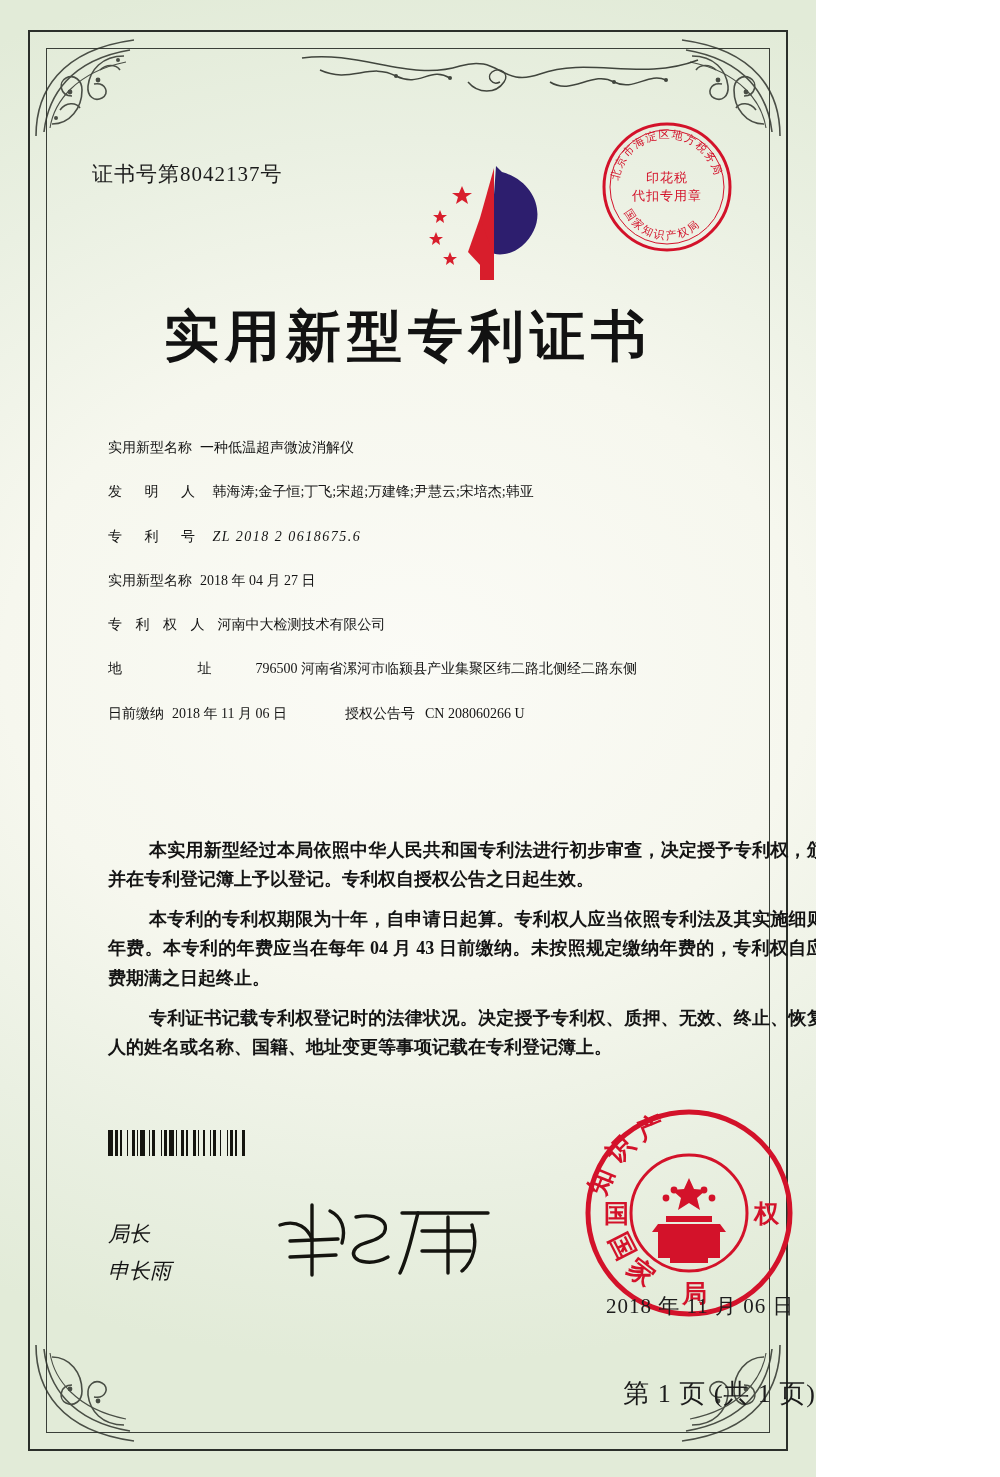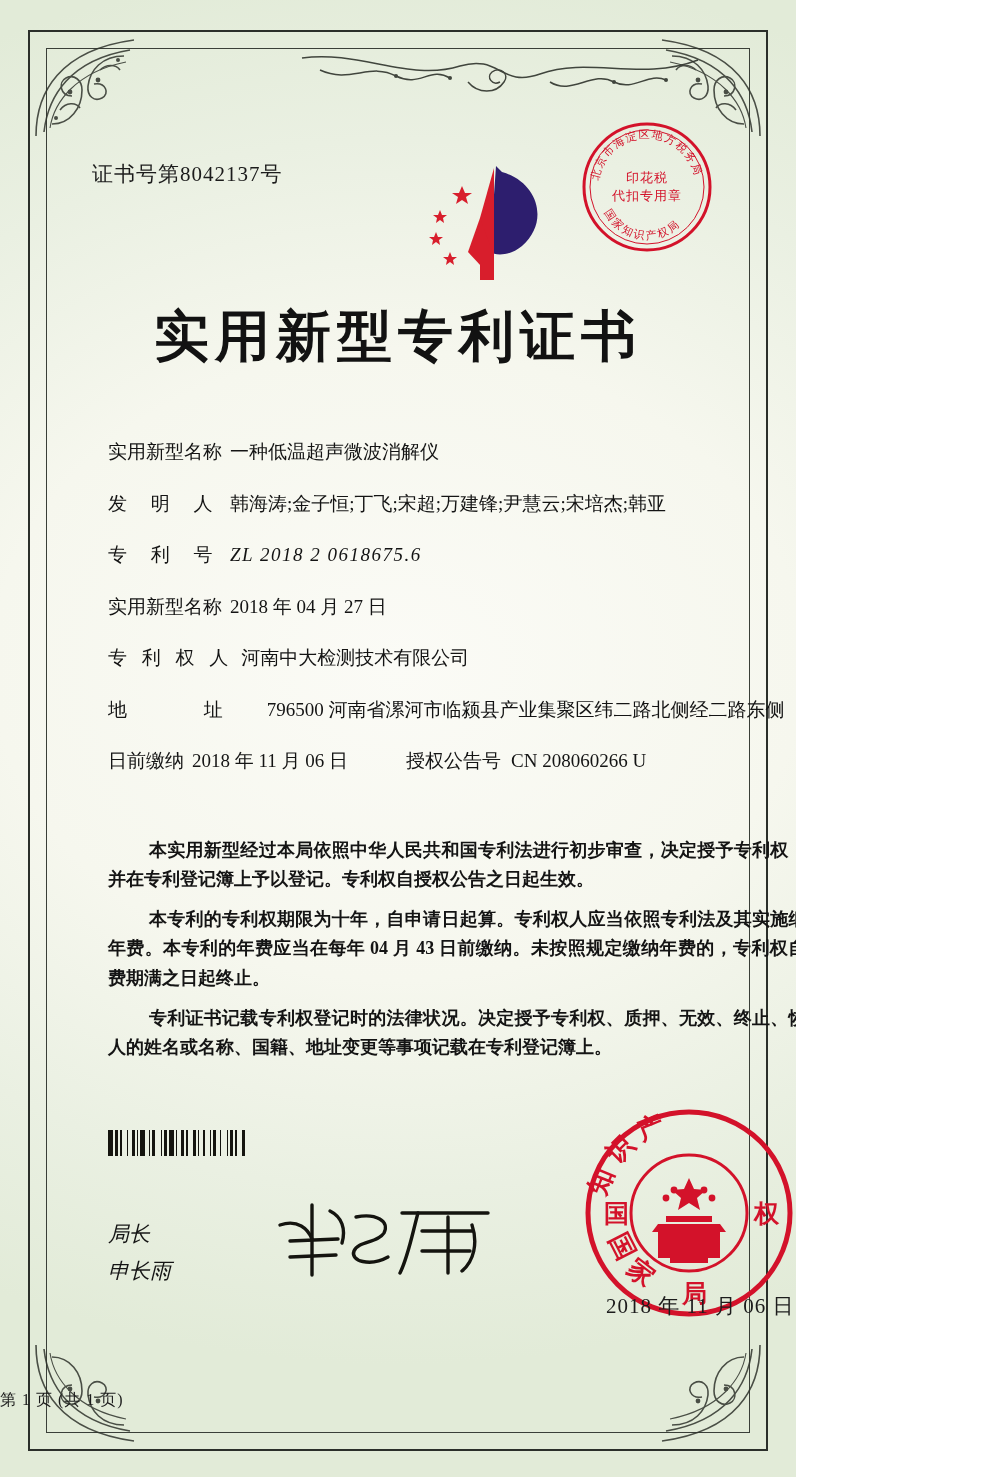--- a/index.html
+++ b/index.html
@@ -10,20 +10,21 @@
   body {
     font-family: "Liberation Serif", "DejaVu Serif", serif;
   }
   .page {
     position: relative;
     width: 796px;
     height: 1477px;
     overflow: hidden;
     background:
       radial-gradient(ellipse 900px 700px at 50% 45%, #fbfbf6 0%, #f6f7ee 45%, #eaf0e2 75%, #e2ebd8 100%);
+    padding-left: 20px;
   }
   
   .frame-outer {
     position: absolute;
     left: 28px; top: 30px; right: 28px; bottom: 26px;
     border: 2px solid #2b2f2a;
   }
   .frame-inner {
     position: absolute;
     left: 46px; top: 48px; right: 46px; bottom: 44px;
@@ -94,21 +95,21 @@
     letter-spacing: 6px;
     color: #121212;
     font-family: "Liberation Serif", "DejaVu Serif", serif;
   }
 
   .fields {
     position: absolute;
     left: 108px;
     top: 438px;
     width: 800px;
-    font-size: 19px;
+    font-size: 14px;
     color: #141414;
   }
   .frow {
     display: flex;
     align-items: flex-start;
     margin-bottom: 24px;
     line-height: 1.45;
   }
   .flabel {
     white-space: nowrap;
@@ -199,22 +200,22 @@
     top: 1195px;
     width: 230px;
     height: 90px;
   }
   .signature svg { width: 100%; height: 100%; }
 
   .pagefoot {
     position: absolute;
     left: 0; right: 0;
     bottom: 66px;
-    text-align: left;
-    font-size: 16px;
+    text-align: right;
+    font-size: 26px;
     color: #1b1b1b;
     letter-spacing: 1px;
   }
 </style>
 </head>
 <body>
 
 <div class="page">
 
   <div class="frame-outer"></div>

